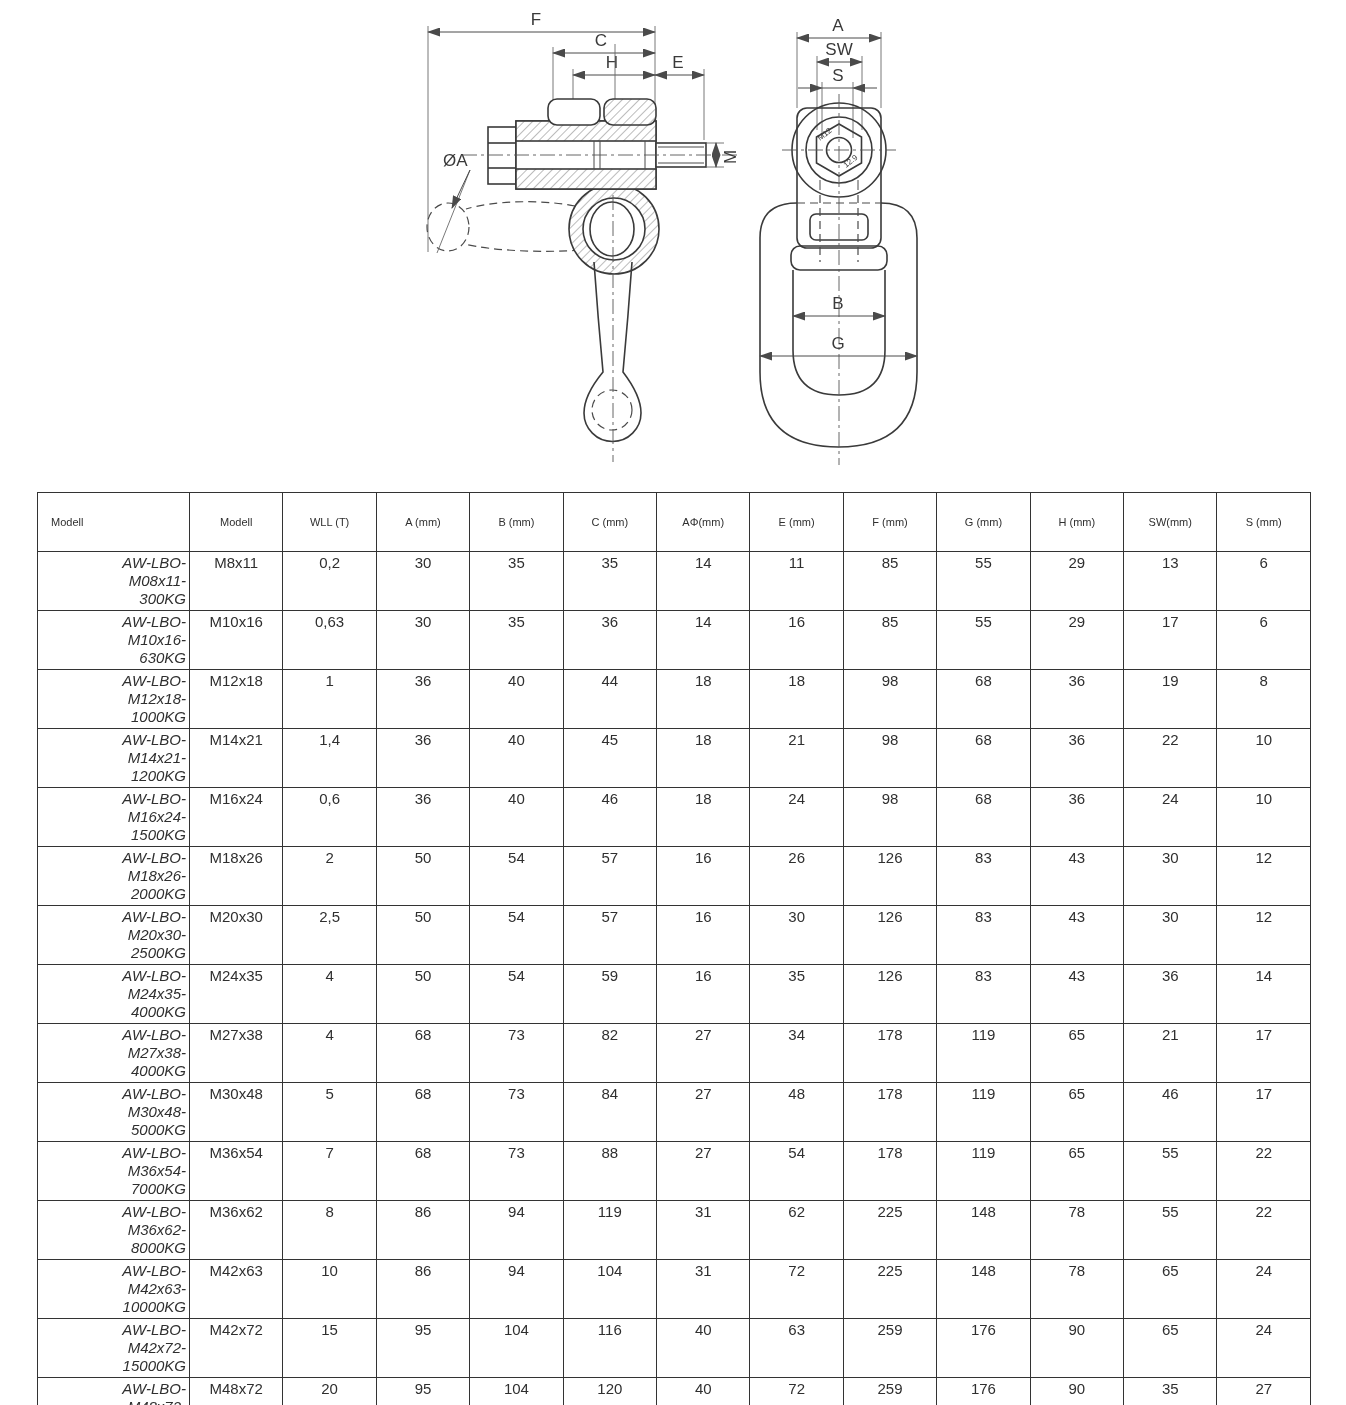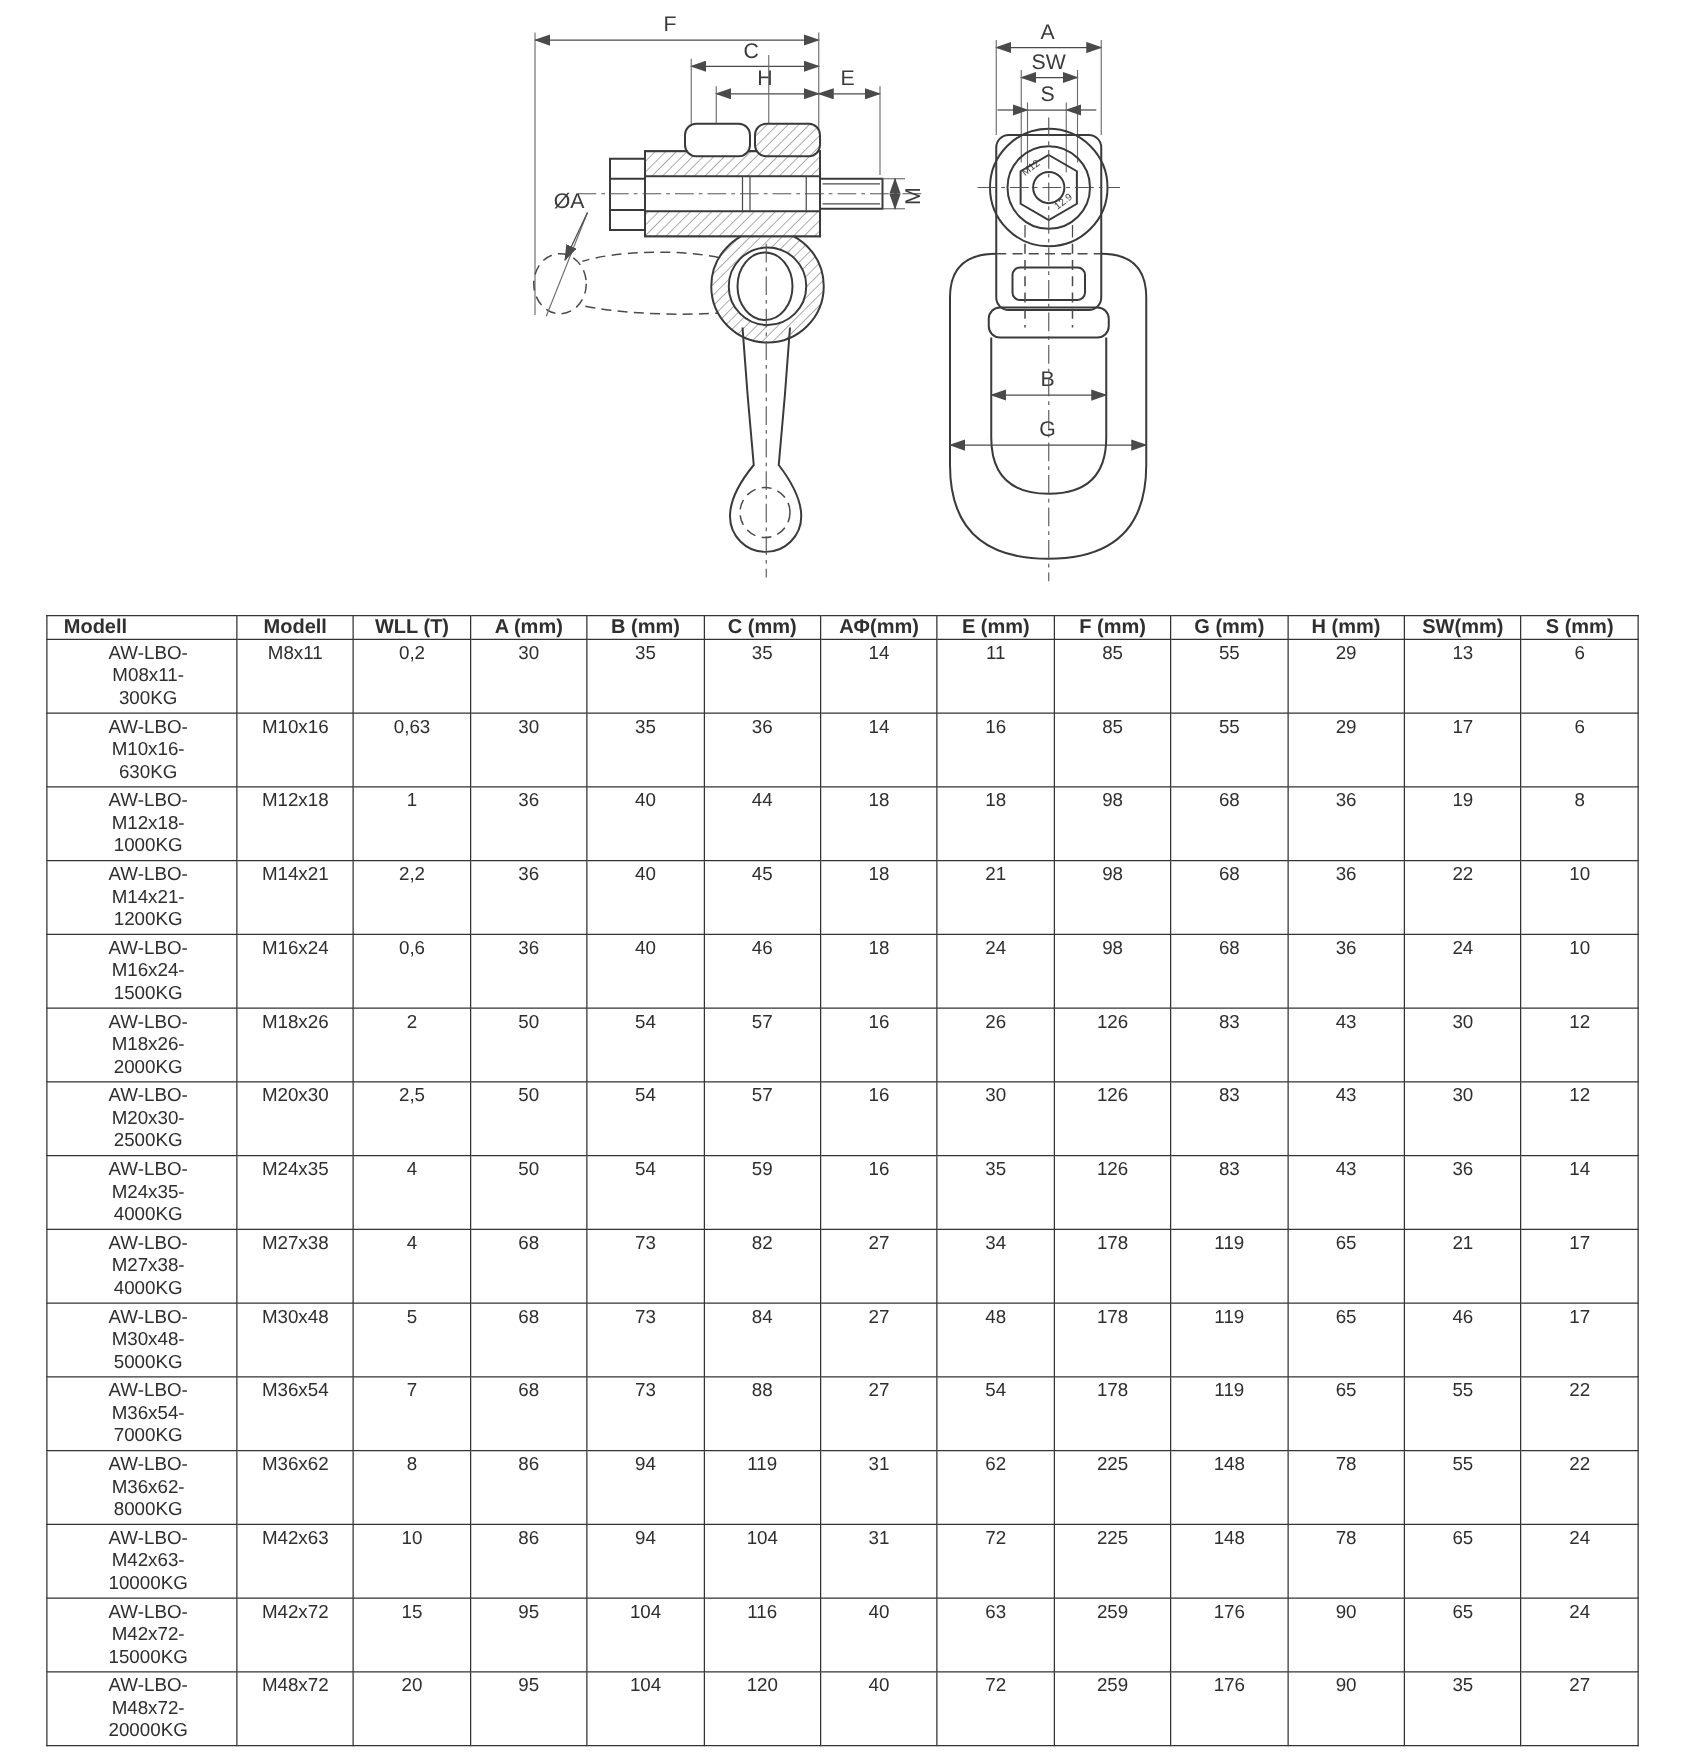--- a/index.html
+++ b/index.html
@@ -10,24 +10,24 @@
   .xl{stroke:#6a6a6a;stroke-width:0.9;fill:none;}
   .ol{stroke:#3a3a3a;stroke-width:1.6;fill:none;}
   .olw{stroke:#3a3a3a;stroke-width:1.6;fill:#ffffff;}
   .olh{stroke:#3a3a3a;stroke-width:1.6;fill:url(#hatch);}
   .cl{stroke:#555;stroke-width:0.9;stroke-dasharray:15 4 3 4;fill:none;}
   .hid{stroke:#4a4a4a;stroke-width:1.2;stroke-dasharray:8 5;fill:none;}
   text.dim{font-size:17px;fill:#3a3a3a;}
   text.mark{font-size:8px;fill:#3a3a3a;}
   table.spec{border-collapse:collapse;table-layout:fixed;width:1274px;margin-left:37px;margin-top:0;}
   table.spec th,table.spec td{border:1px solid #333;color:#2f2f2f;}
-  table.spec th{font-size:16px;font-weight:bold;text-align:center;padding:0 3px;height:18px;}
+  table.spec th{font-size:11px;font-weight:normal;text-align:center;padding:20px 3px;height:18px;}
   table.spec th:first-child{text-align:left;padding-left:13px;}
   table.spec td{font-size:15px;text-align:center;vertical-align:top;padding:2px 3px;height:53px;}
-  table.spec td.model{text-align:center;padding-left:13px;white-space:pre-line;line-height:18px;}
+  table.spec td.model{text-align:right;padding-left:13px;white-space:pre-line;line-height:18px;font-style:italic;}
   col.c-model{width:152px;}
 </style>
 </head>
 <body>
 
 <svg class="drawing" viewBox="0 0 1346 492" aria-hidden="true">
   <defs>
     <pattern id="hatch" patternUnits="userSpaceOnUse" width="6" height="6" patternTransform="rotate(45)">
       <rect width="6" height="6" fill="#ffffff"></rect>
       <line x1="0" y1="0" x2="0" y2="6" stroke="#7a7a7a" stroke-width="1"></line>
@@ -232,21 +232,21 @@
         <td>68</td>
         <td>36</td>
         <td>19</td>
         <td>8</td>
       </tr>
       <tr>
         <td class="model">AW-LBO-
 M14x21-
 1200KG</td>
         <td>M14x21</td>
-        <td>2,2</td>
+        <td>1,4</td>
         <td>36</td>
         <td>40</td>
         <td>45</td>
         <td>18</td>
         <td>21</td>
         <td>98</td>
         <td>68</td>
         <td>36</td>
         <td>22</td>
         <td>10</td>

